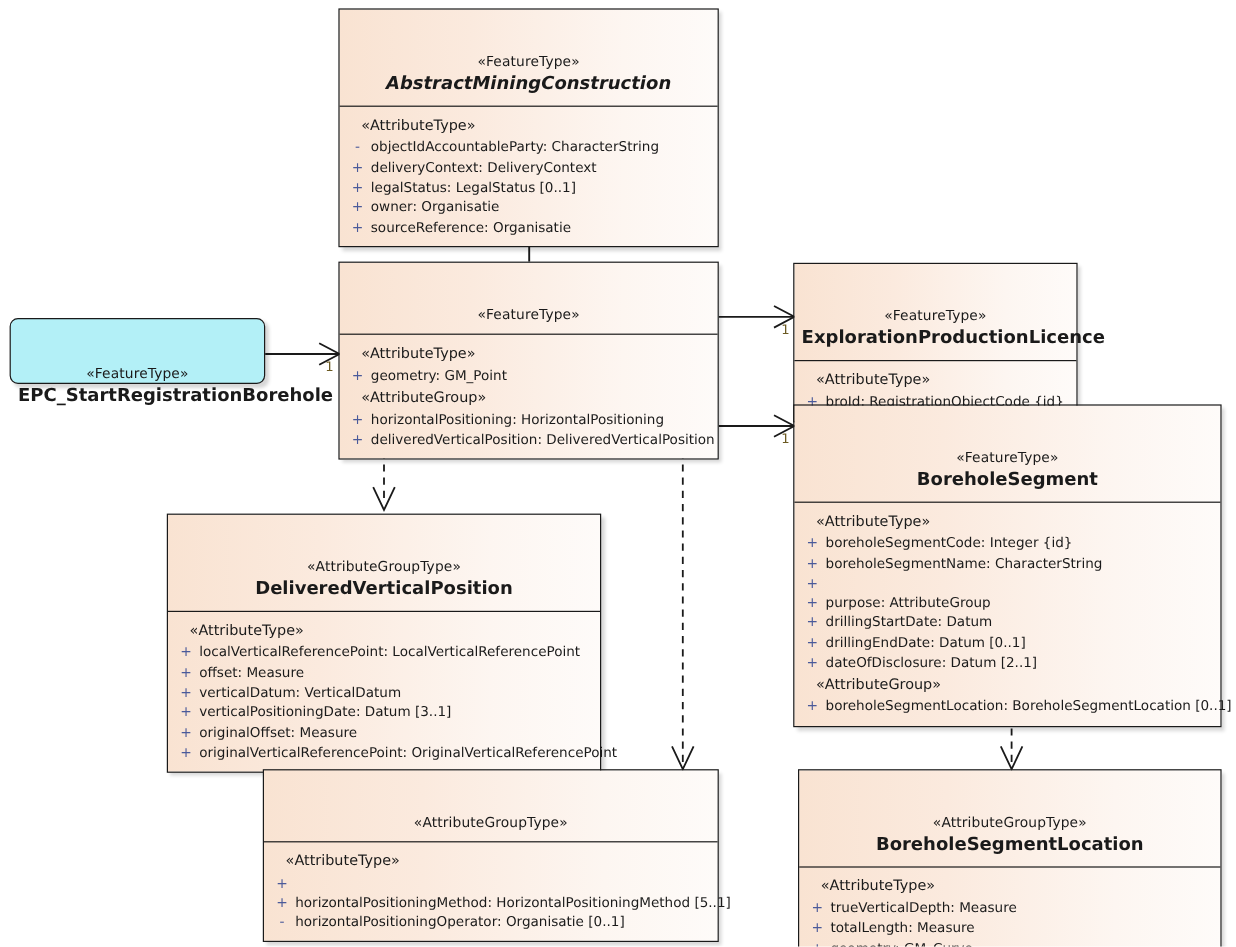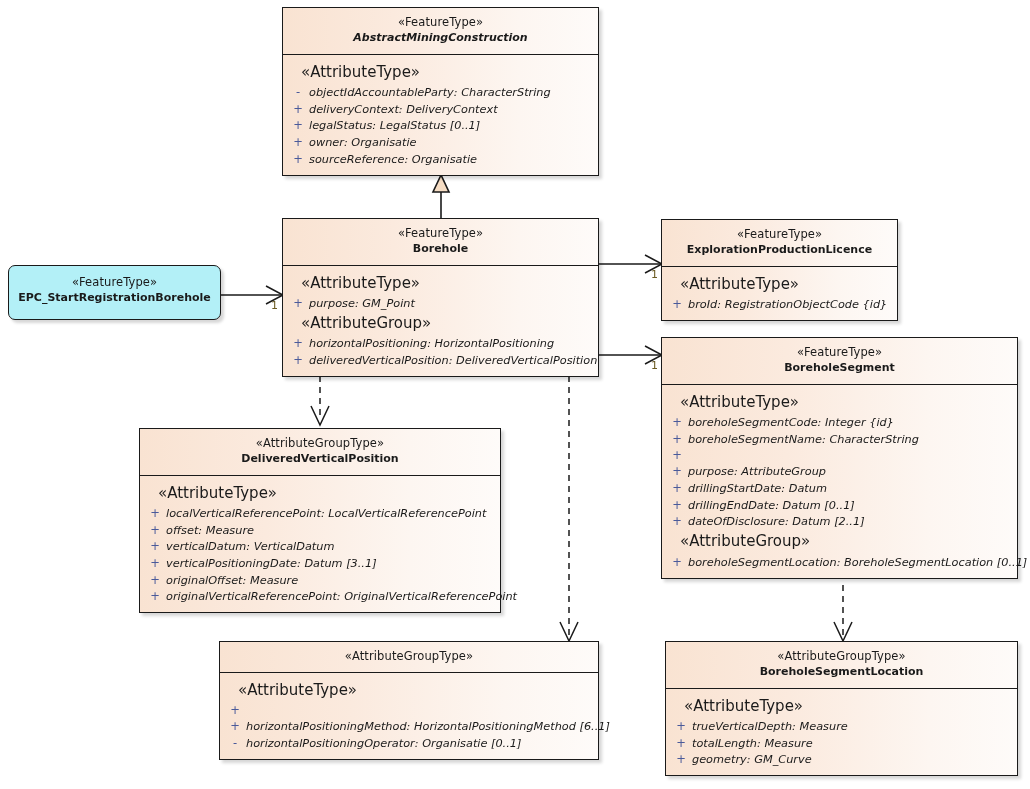--- a/index.html
+++ b/index.html
@@ -27,45 +27,46 @@
   }
   .uml-class.cyan {
     background: #b3f0f7;
     border: 1.4px solid #1a1a1a;
     border-radius: 7px;
   }
   .uml-header {
     padding: 7px 6px 8px 6px;
     text-align: center;
     line-height: 1.32;
+    margin-top: 29px;
   }
   .uml-class.has-body > .uml-header {
     border-bottom: 1.6px solid #1a1a1a;
   }
   .stereo {
     font-size: 11.5px;
     color: #1a1a1a;
     display: block;
     letter-spacing: 0.1px;
   }
   .cname {
-    font-size: 11px;
+    font-size: 15px;
     font-weight: bold;
     color: #1a1a1a;
     display: block;
     margin-top: 1px;
   }
   .cname.abstract {
     font-style: italic;
   }
   .uml-body {
     padding: 6px 4px 7px 4px;
   }
   .grp-label {
-    font-size: 15px;
+    font-size: 12px;
     color: #1a1a1a;
     padding: 2px 0 3px 14px;
     line-height: 1.25;
     white-space: nowrap;
   }
   .attr-row {
     display: flex;
     align-items: baseline;
     line-height: 1.30;
     font-size: 11.3px;
@@ -74,21 +75,20 @@
   }
   .vis {
     width: 22px;
     flex: 0 0 22px;
     text-align: center;
     color: #4a5a9a;
     font-size: 11.5px;
   }
   .attr-txt {
     color: #1a1a1a;
-    font-style: italic;
   }
   .mult {
     position: absolute;
     font-size: 11px;
     color: #6b5a22;
   }
   .arrow-svg {
     position: absolute;
     overflow: visible;
   }
@@ -166,27 +166,26 @@
       <div class="attr-row">
         <span class="vis">+</span>
         <span class="attr-txt">sourceReference: Organisatie</span>
       </div>
     </div>
   </div>
 
   <div class="uml-class has-body" style="left:282px; top:218px; width:317px;">
     <div class="uml-header">
       <span class="stereo">«FeatureType»</span>
-      <span class="cname">Borehole</span>
-    </div>
-    <div class="uml-body">
-      <div class="grp-label">«AttributeType»</div>
-      <div class="attr-row">
-        <span class="vis">+</span>
-        <span class="attr-txt">purpose: GM_Point</span>
+    </div>
+    <div class="uml-body">
+      <div class="grp-label">«AttributeType»</div>
+      <div class="attr-row">
+        <span class="vis">+</span>
+        <span class="attr-txt">geometry: GM_Point</span>
       </div>
       <div class="grp-label">«AttributeGroup»</div>
       <div class="attr-row">
         <span class="vis">+</span>
         <span class="attr-txt">horizontalPositioning: HorizontalPositioning</span>
       </div>
       <div class="attr-row">
         <span class="vis">+</span>
         <span class="attr-txt">deliveredVerticalPosition: DeliveredVerticalPosition</span>
       </div>
@@ -294,21 +293,21 @@
     <div class="uml-header">
       <span class="stereo">«AttributeGroupType»</span>
     </div>
     <div class="uml-body">
       <div class="grp-label">«AttributeType»</div>
       <div class="attr-row">
         <span class="vis">+</span>
       </div>
       <div class="attr-row">
         <span class="vis">+</span>
-        <span class="attr-txt">horizontalPositioningMethod: HorizontalPositioningMethod [6..1]</span>
+        <span class="attr-txt">horizontalPositioningMethod: HorizontalPositioningMethod [5..1]</span>
       </div>
       <div class="attr-row">
         <span class="vis">-</span>
         <span class="attr-txt">horizontalPositioningOperator: Organisatie [0..1]</span>
       </div>
     </div>
   </div>
 
   <div class="uml-class has-body" style="left:665px; top:641px; width:353px;">
     <div class="uml-header">

